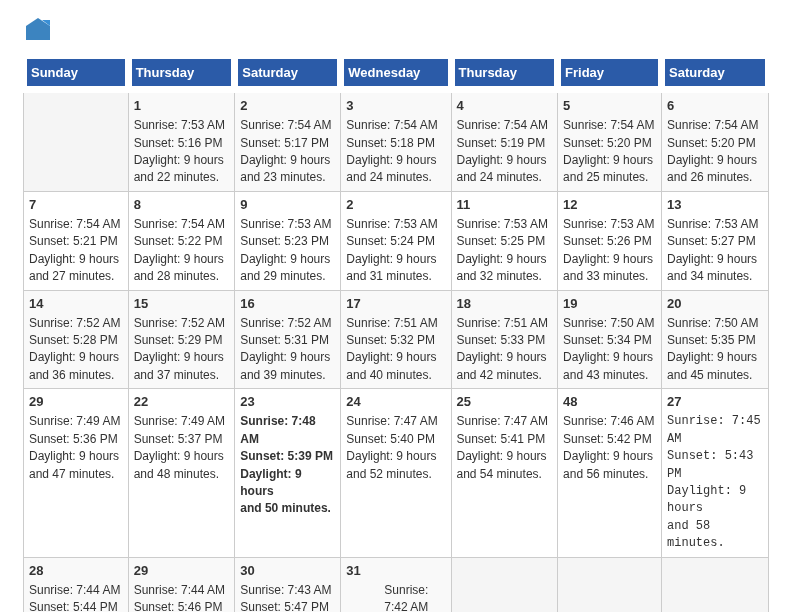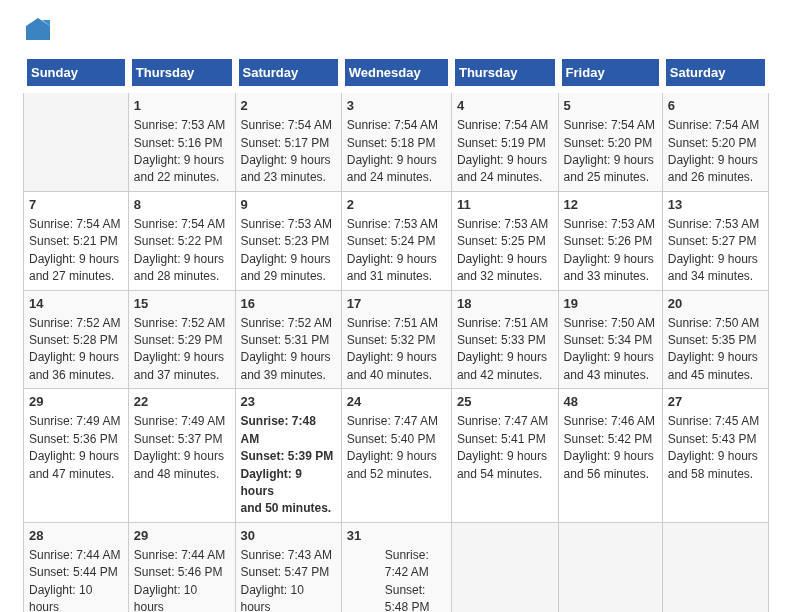--- a/index.html
+++ b/index.html
@@ -317,21 +317,21 @@
           </td>
           <td>
             <span class="day-number">48</span>
             <div class="day-info" style="white-space: pre-line;">Sunrise: 7:46 AM
 Sunset: 5:42 PM
 Daylight: 9 hours
 and 56 minutes.</div>
           </td>
           <td>
             <span class="day-number">27</span>
-            <div class="day-info" style="white-space: pre-line;">Sunrise: 7:45 AM
+            <div class="day-info" style="white-space: pre-line; font-family: Liberation Mono, monospace;">Sunrise: 7:45 AM
 Sunset: 5:43 PM
 Daylight: 9 hours
 and 58 minutes.</div>
           </td>
         </tr>
         <tr>
           <td>
             <span class="day-number">28</span>
             <div class="day-info" style="white-space: pre-line;">Sunrise: 7:44 AM
 Sunset: 5:44 PM

